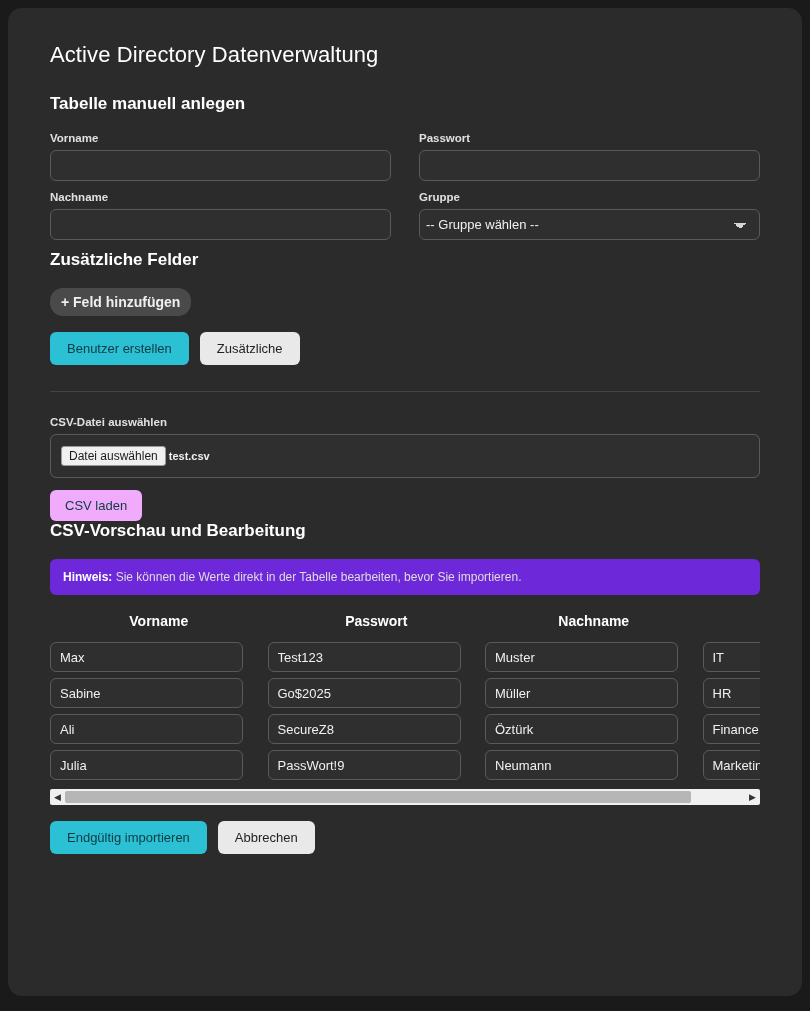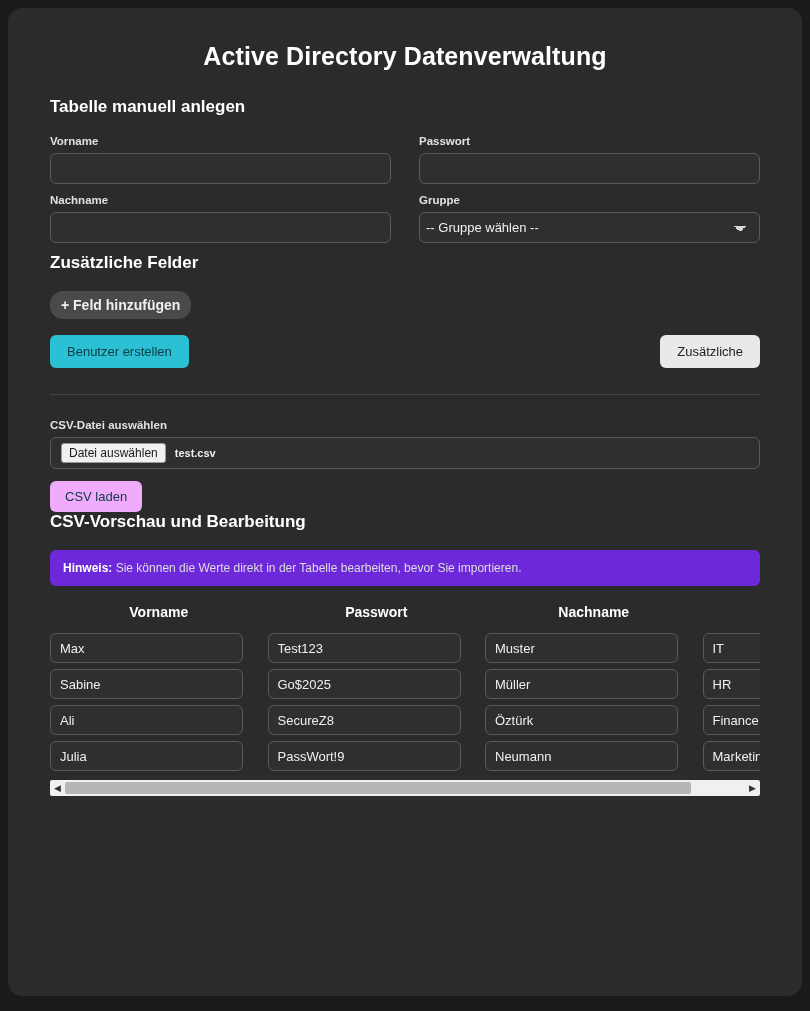--- a/index.html
+++ b/index.html
@@ -19,26 +19,25 @@
     left: 8px;
     top: 8px;
     width: 794px;
     height: 988px;
     background: #2b2b2b;
     border-radius: 14px;
     padding: 34px 42px 0 42px;
     color: #e8e8e8;
   }
   h1.page-title {
-    font-size: 25px;
-    font-weight: bold;
+    font-size: 22px;
+    font-weight: normal;
     margin: 0 0 26px 0;
     color: #ffffff;
     letter-spacing: 0.1px;
-    text-align: center;
   }
   h2.section-title {
     font-size: 17px;
     font-weight: bold;
     margin: 0 0 18px 0;
     color: #ffffff;
   }
   .form-grid {
     display: grid;
     grid-template-columns: 1fr 1fr;
@@ -91,21 +90,20 @@
     font-weight: bold;
     padding: 6px 11px;
     cursor: pointer;
     font-family: "Liberation Sans", sans-serif;
   }
   .btn-row {
     margin-top: 16px;
     display: flex;
     gap: 11px;
     align-items: center;
-    justify-content: space-between;
   }
   .btn {
     border: none;
     border-radius: 6px;
     font-size: 13px;
     padding: 9px 17px;
     cursor: pointer;
     font-family: "Liberation Sans", sans-serif;
   }
   .btn-primary {
@@ -116,28 +114,28 @@
     background: #e9e9e9;
     color: #222222;
   }
   .divider {
     border: none;
     border-top: 1px solid #444444;
     margin: 26px 0 24px 0;
   }
   .file-row {
     width: 100%;
-    height: 32px;
+    height: 44px;
     background: #2f2f2f;
     border: 1px solid #5a5a5a;
     border-radius: 6px;
     display: flex;
     align-items: center;
     padding: 0 10px;
-    gap: 9px;
+    gap: 3px;
   }
   .file-btn {
     background: #f0f0f0;
     color: #1b1b1b;
     border: 1px solid #9a9a9a;
     border-radius: 3px;
     font-size: 12px;
     padding: 2px 7px;
     cursor: pointer;
     font-family: "Liberation Sans", sans-serif;
@@ -338,14 +336,18 @@
   </div>
 
   <div class="hscrollbar">
     <div class="hscroll-arrow">◀</div>
     <div class="hscroll-track">
       <div class="hscroll-thumb"></div>
     </div>
     <div class="hscroll-arrow">▶</div>
   </div>
 
+  <div class="final-row">
+    <button class="btn btn-primary">Endgültig importieren</button>
+    <button class="btn btn-secondary">Abbrechen</button>
+  </div>
 
 </div>
 
 </body></html>

